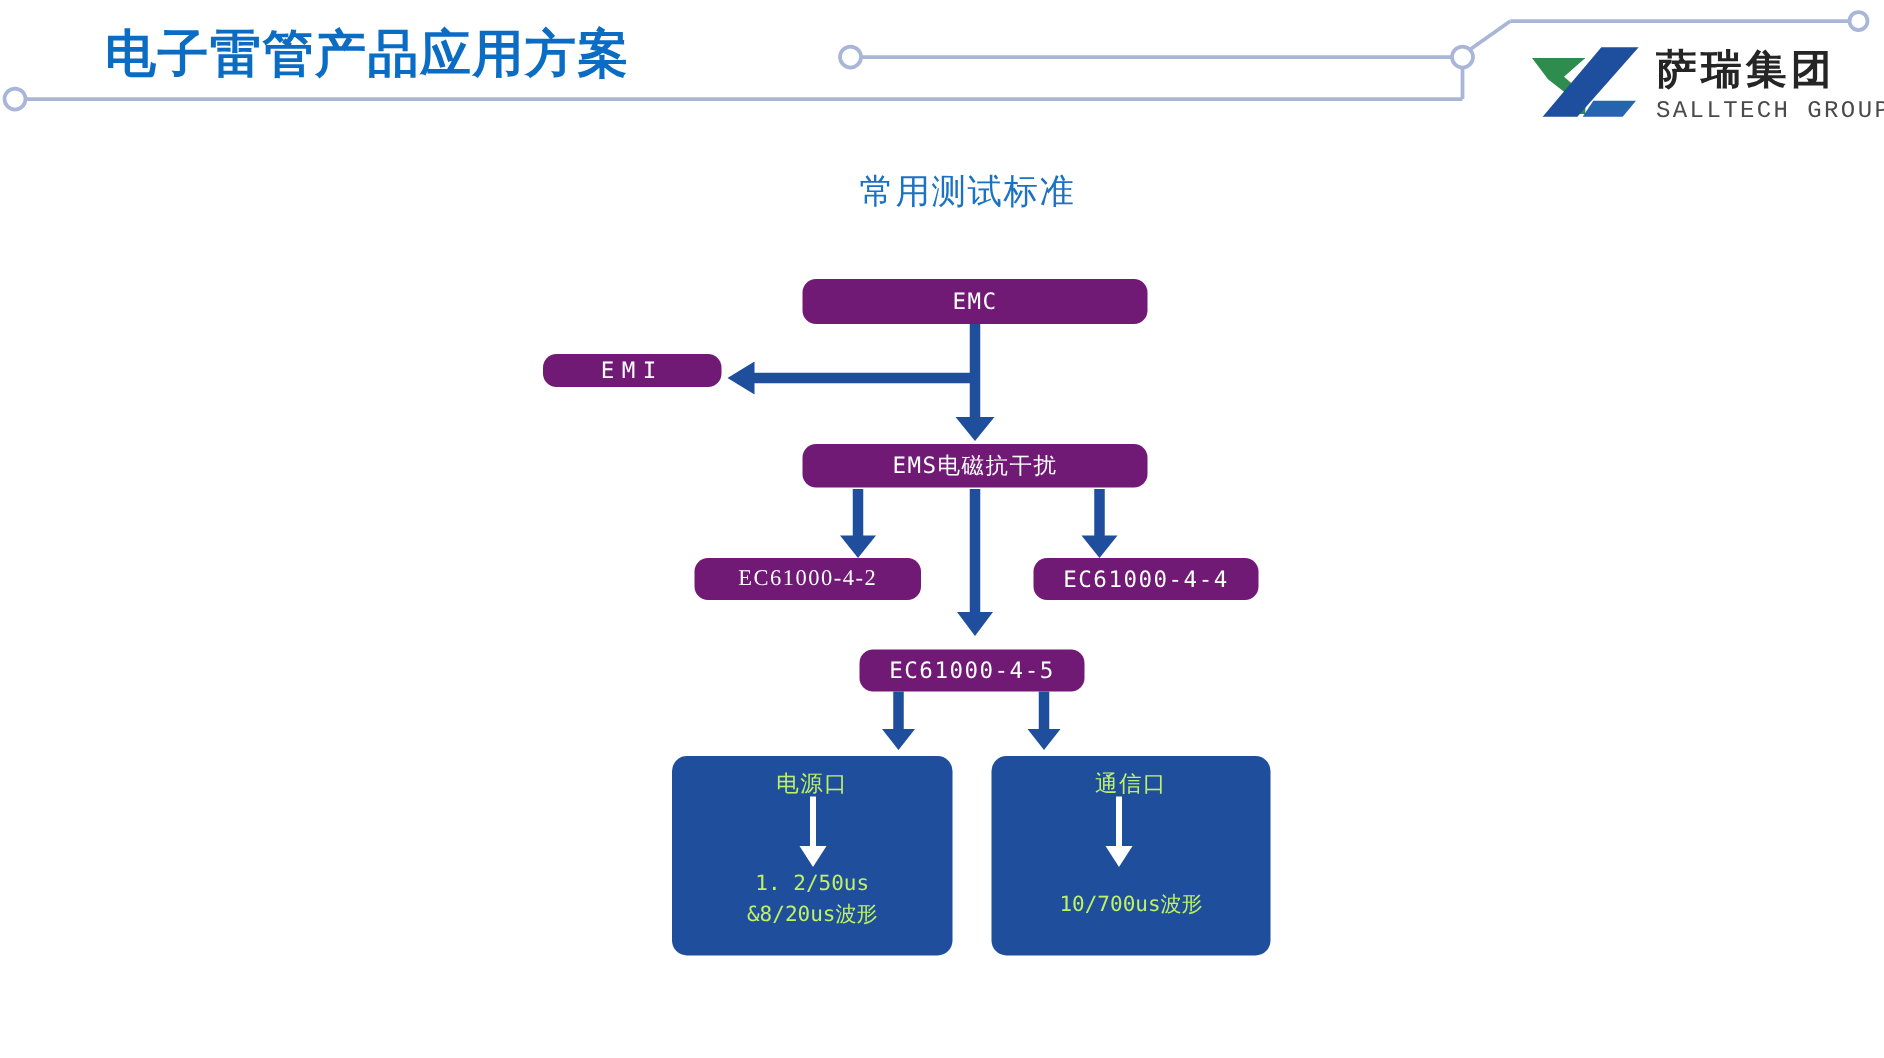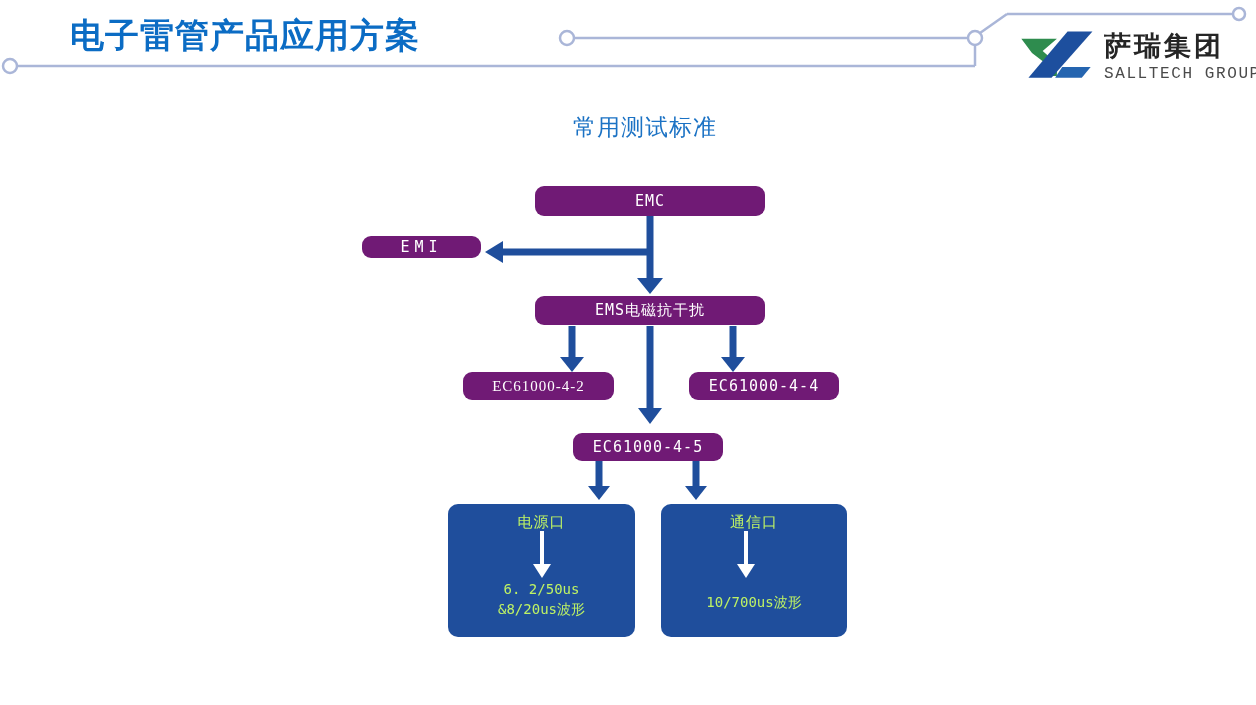--- a/index.html
+++ b/index.html
@@ -162,21 +162,21 @@
 
   <div class="node node-emc">EMC</div>
   <div class="node node-emi">EMI</div>
   <div class="node node-ems">EMS电磁抗干扰</div>
   <div class="node node-ec2">EC61000-4-2</div>
   <div class="node node-ec4">EC61000-4-4</div>
   <div class="node node-ec5">EC61000-4-5</div>
 
   <div class="node-big node-power">
     <div class="big-title">电源口</div>
-    <div class="big-line line1">6. 2/50us</div>
+    <div class="big-line line1">1. 2/50us</div>
     <div class="big-line line2">&amp;8/20us波形</div>
   </div>
 
   <div class="node-big node-comm">
     <div class="big-title">通信口</div>
     <div class="big-line line1">10/700us波形</div>
   </div>
 
   <svg class="connector-svg" viewBox="0 0 1256 705" xmlns="http://www.w3.org/2000/svg">
 

